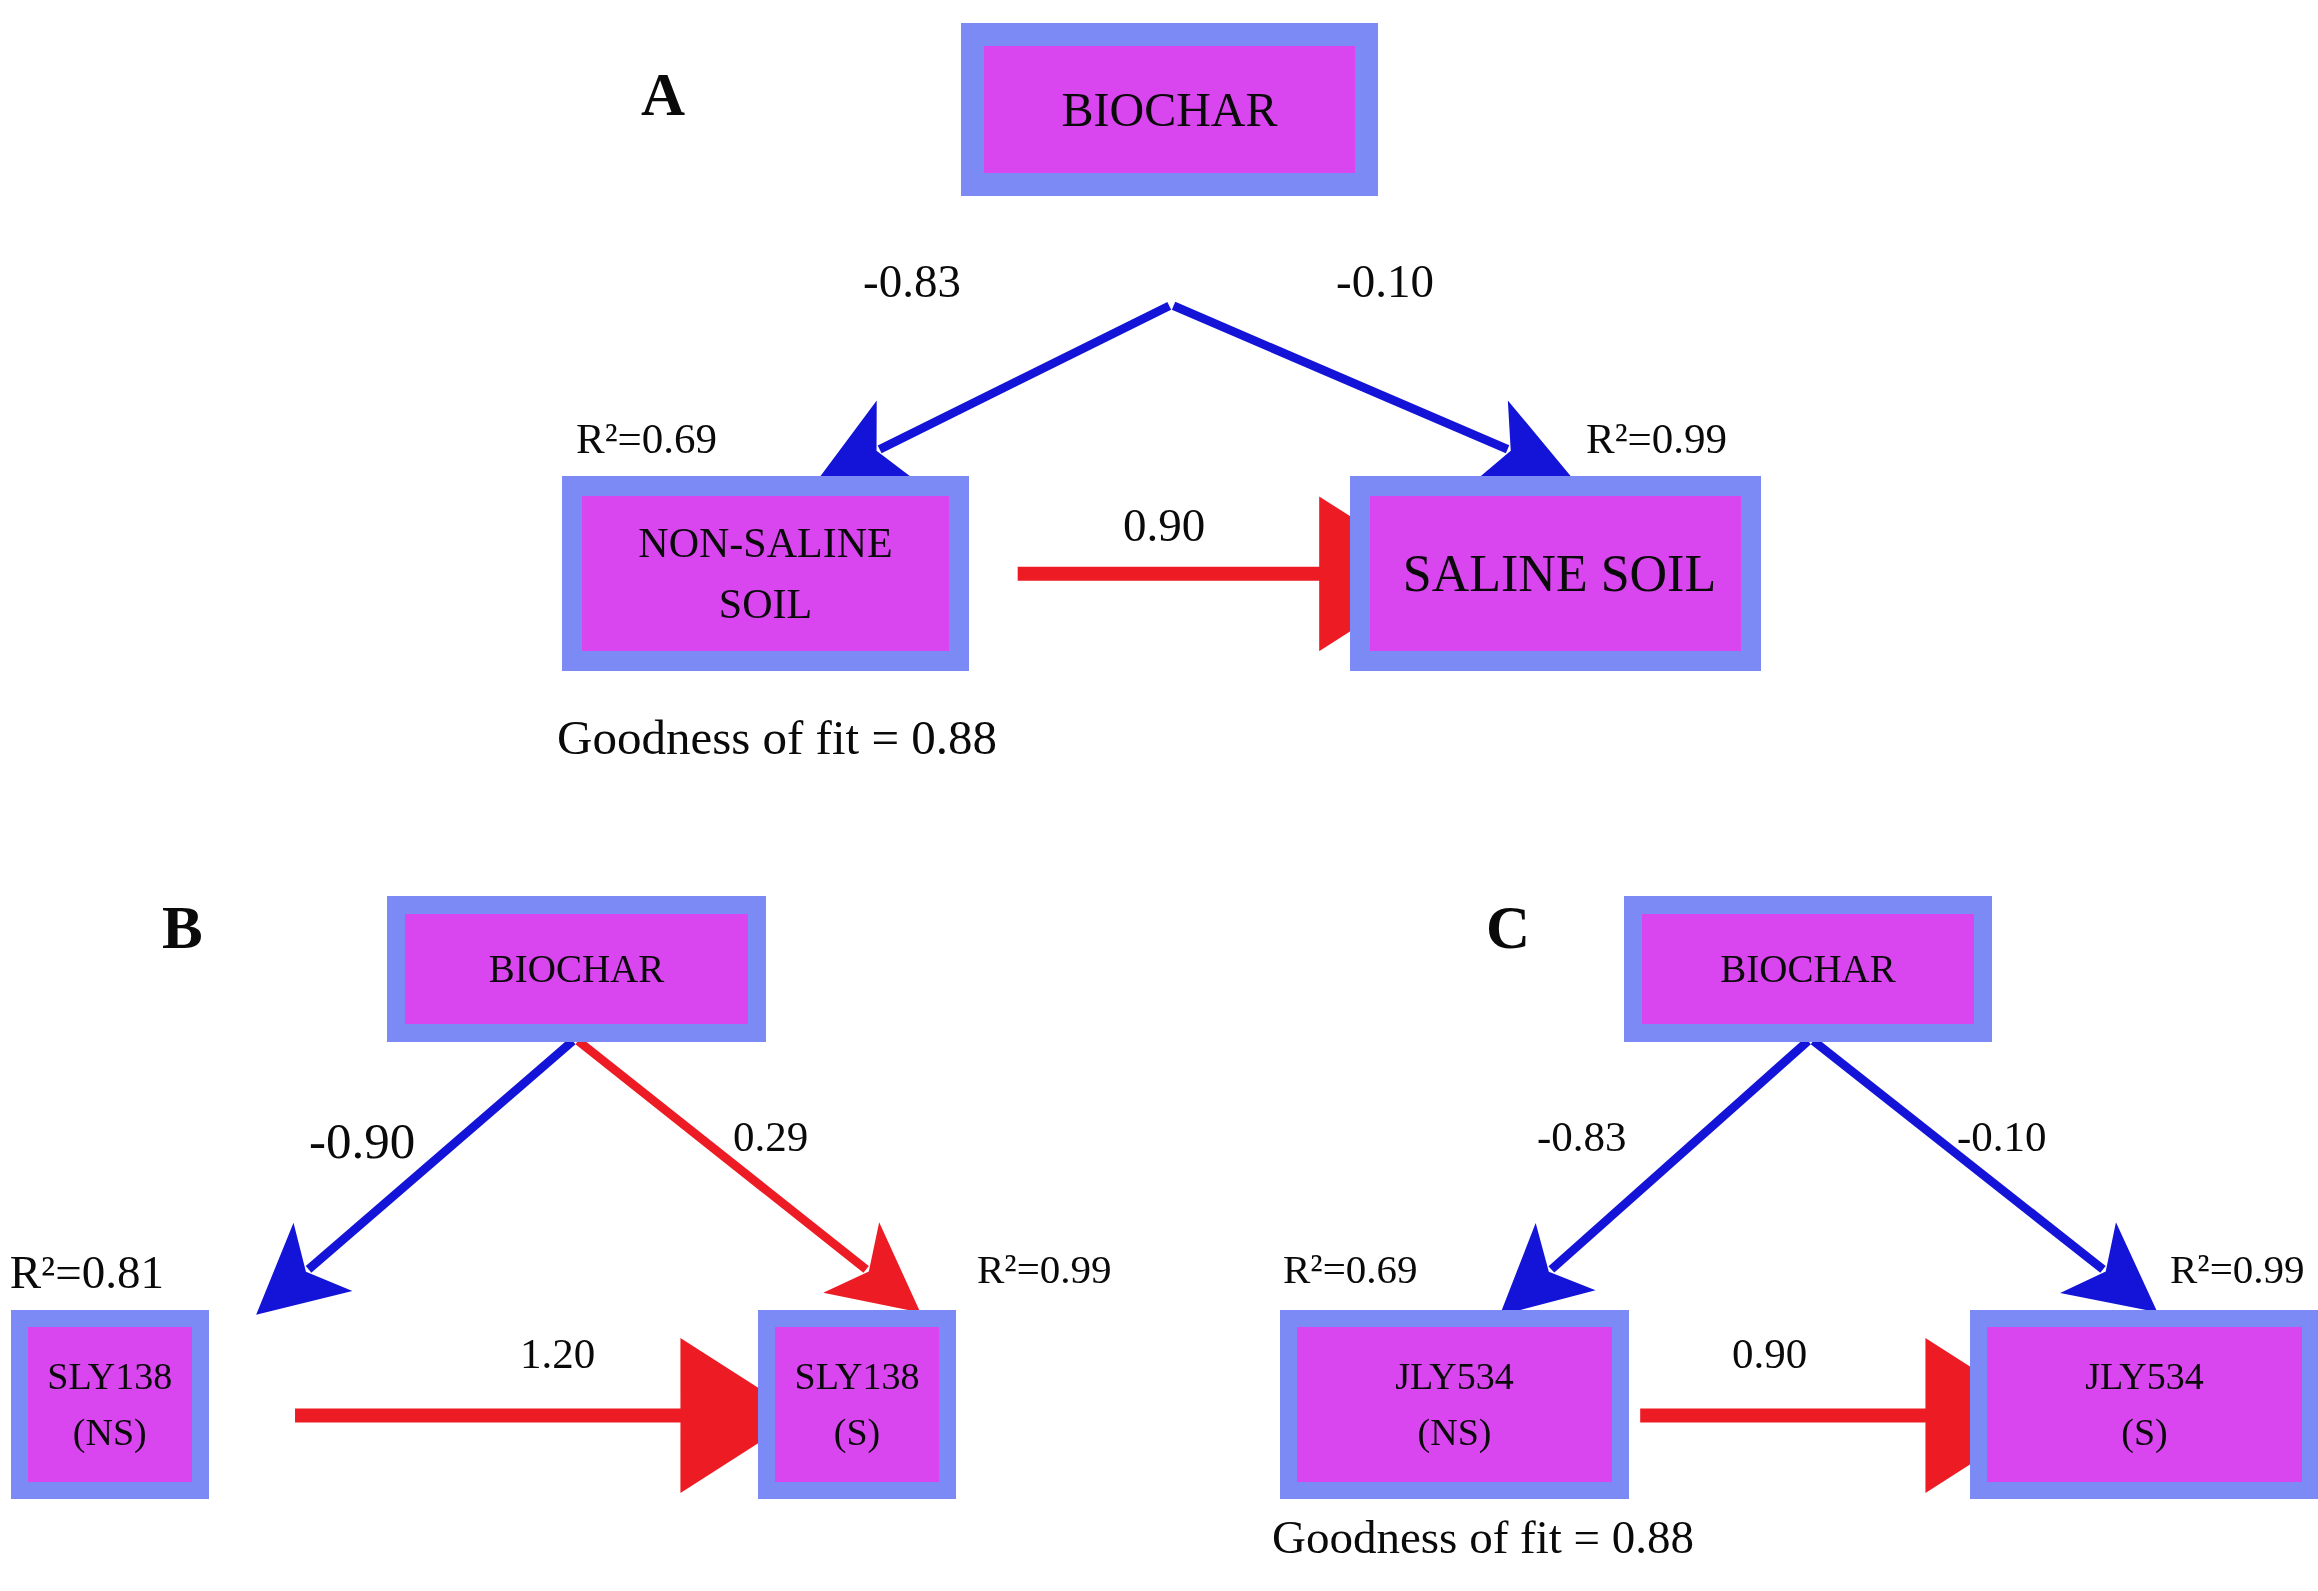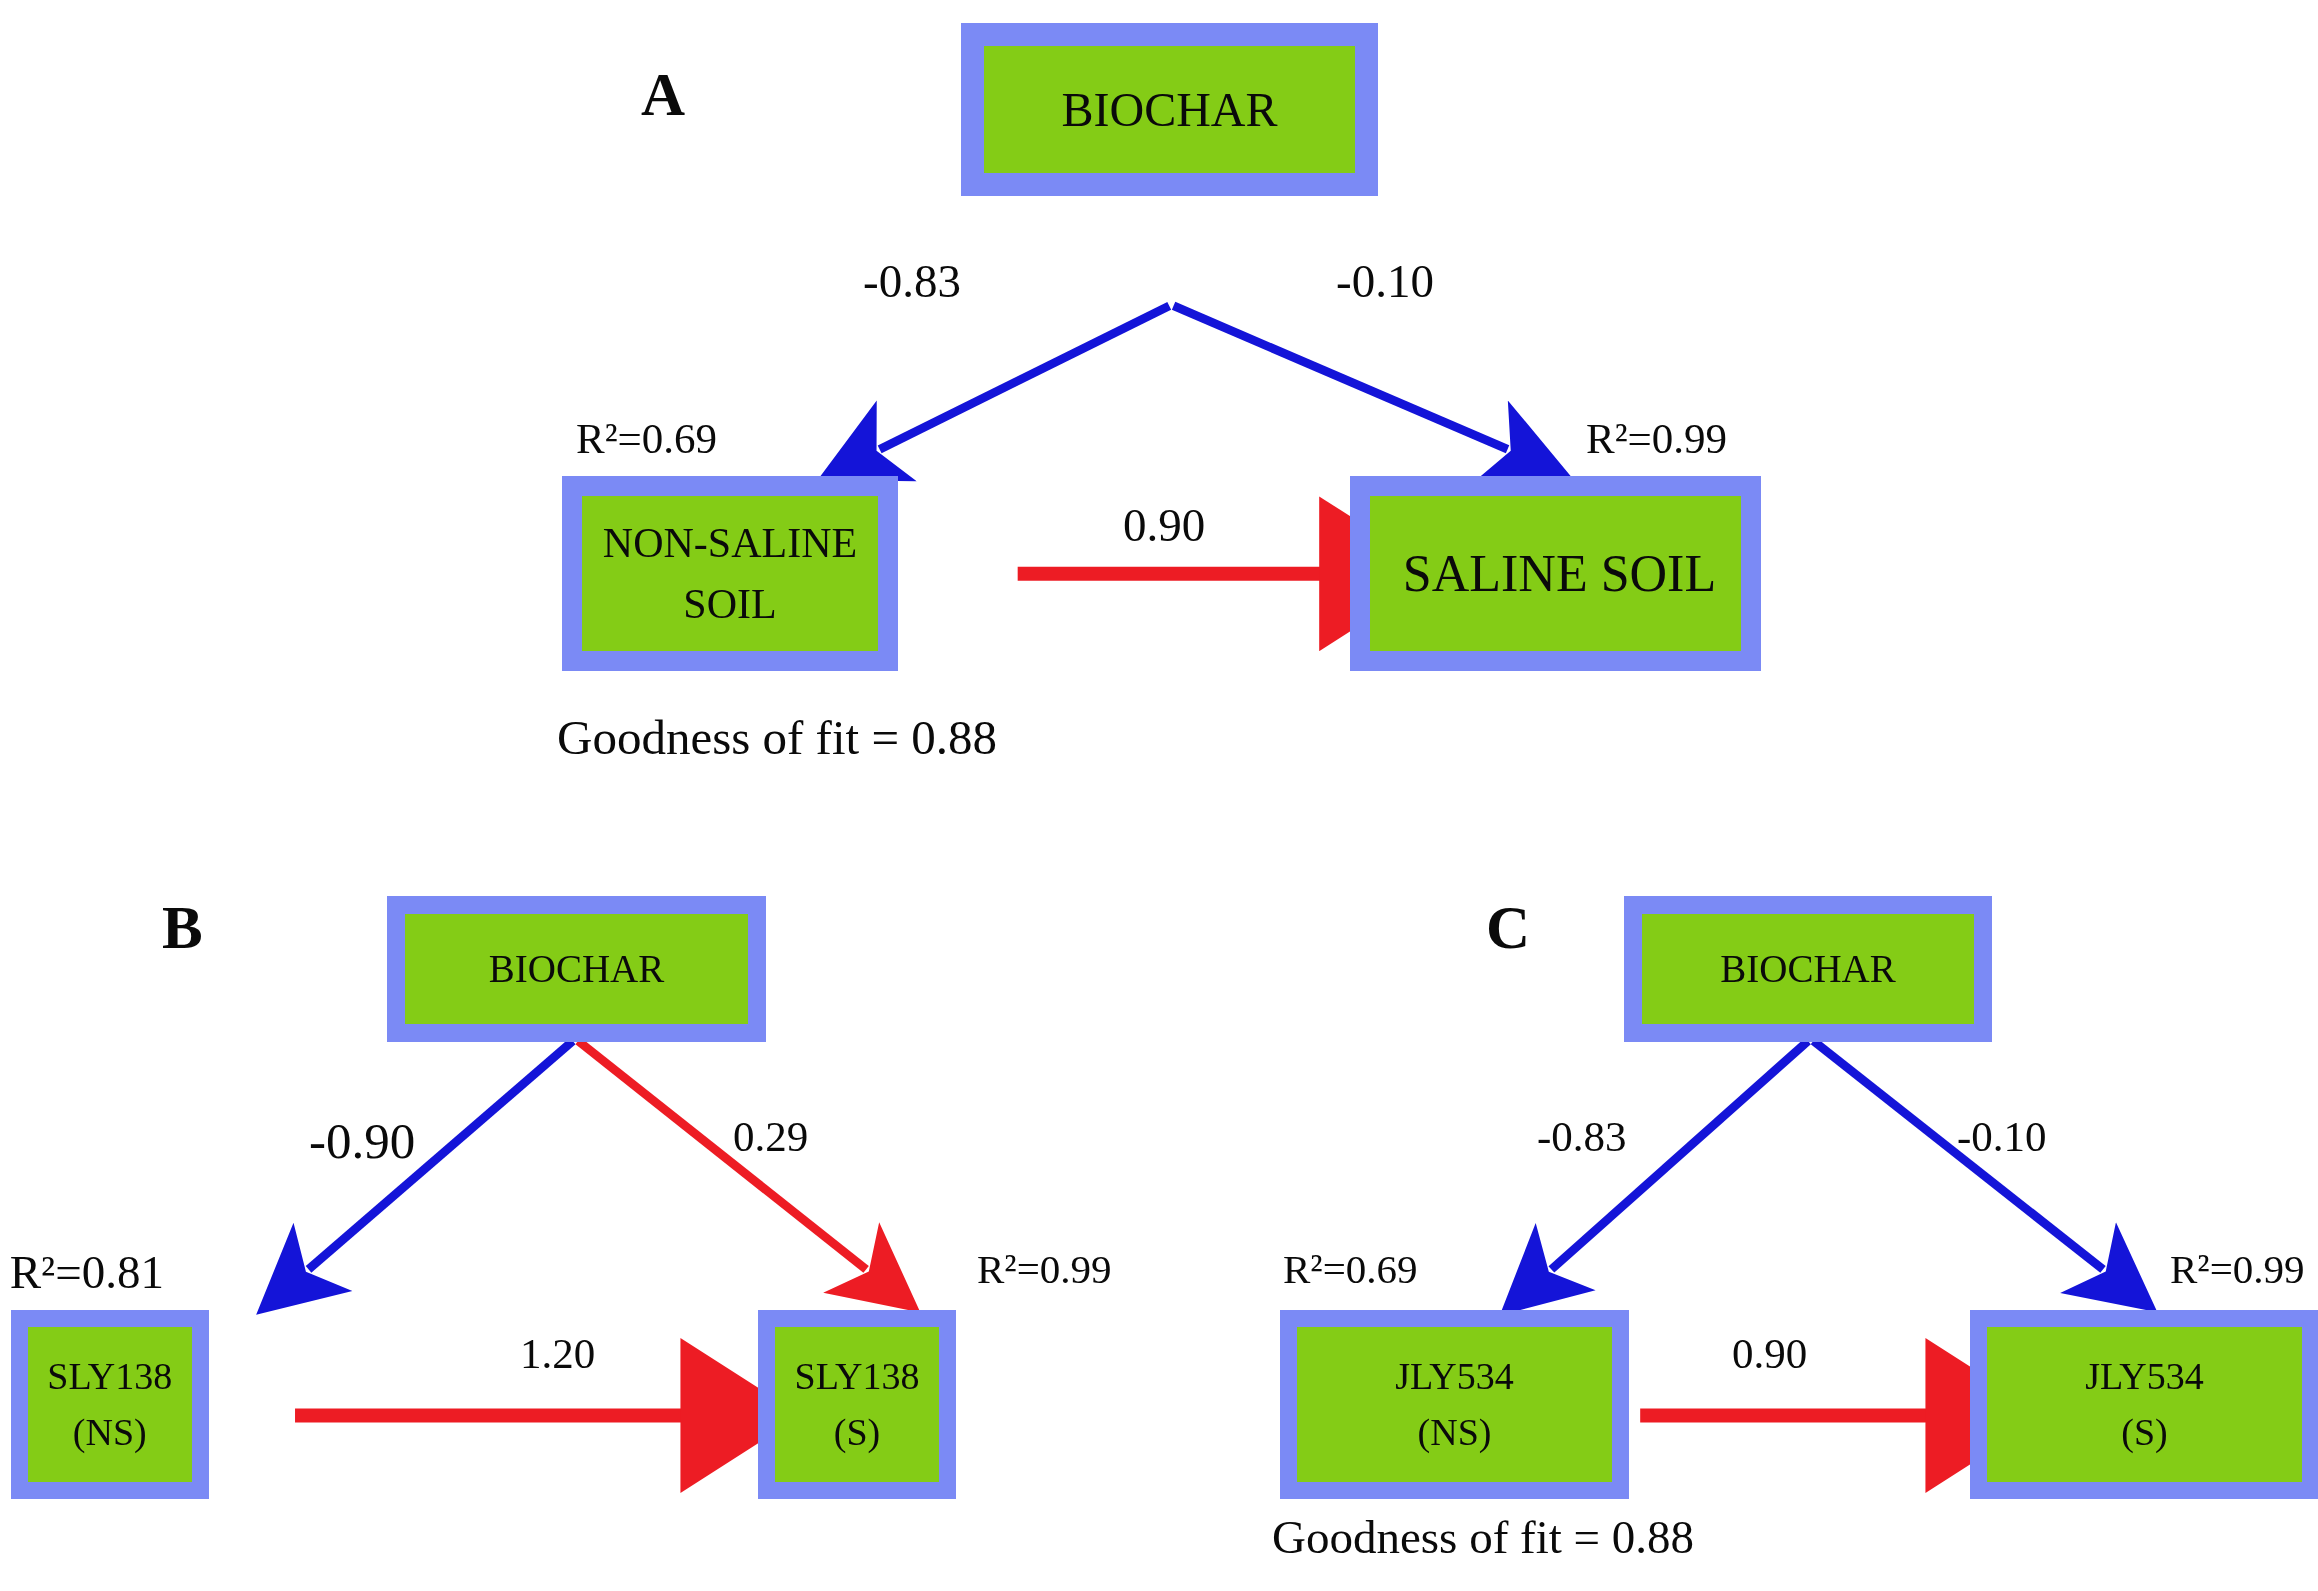--- a/index.html
+++ b/index.html
@@ -25,21 +25,21 @@
     left: 0;
     top: 0;
     width: 2319px;
     height: 1592px;
     pointer-events: none;
   }
   
   .node {
     position: absolute;
     box-sizing: border-box;
-    background: #84cc16;
+    background: #d946ef;
     border-style: solid;
     border-color: #7b8af5;
     display: flex;
     align-items: center;
     justify-content: center;
     text-align: center;
     z-index: 3;
   }
   .node .node-label {
     color: #0a0a0a;
@@ -102,21 +102,21 @@
   </div>
 
   <div class="txt" style="left:863px; top:254px; font-size:47px;">-0.83</div>
 
   <div class="txt" style="left:1336px; top:254px; font-size:47px;">-0.10</div>
 
   <div class="txt" style="left:576px; top:414px; font-size:43px;">R²=0.69</div>
 
   <div class="txt" style="left:1586px; top:414px; font-size:43px;">R²=0.99</div>
 
-  <div class="node" style="left:562px; top:476px; width:336px; height:195px; border-width:20.6px;">
+  <div class="node" style="left:562px; top:476px; width:407px; height:195px; border-width:20.6px;">
     <span class="node-label" style="font-size:42px;">NON-SALINE
 SOIL</span>
   </div>
 
   <div class="txt" style="left:1123px; top:498px; font-size:47px;">0.90</div>
 
   <div class="node" style="left:1350px; top:476px; width:411px; height:195px; border-width:20.6px;">
     <span class="node-label" style="font-size:52px;margin-left:8px;">SALINE SOIL</span>
   </div>
 

